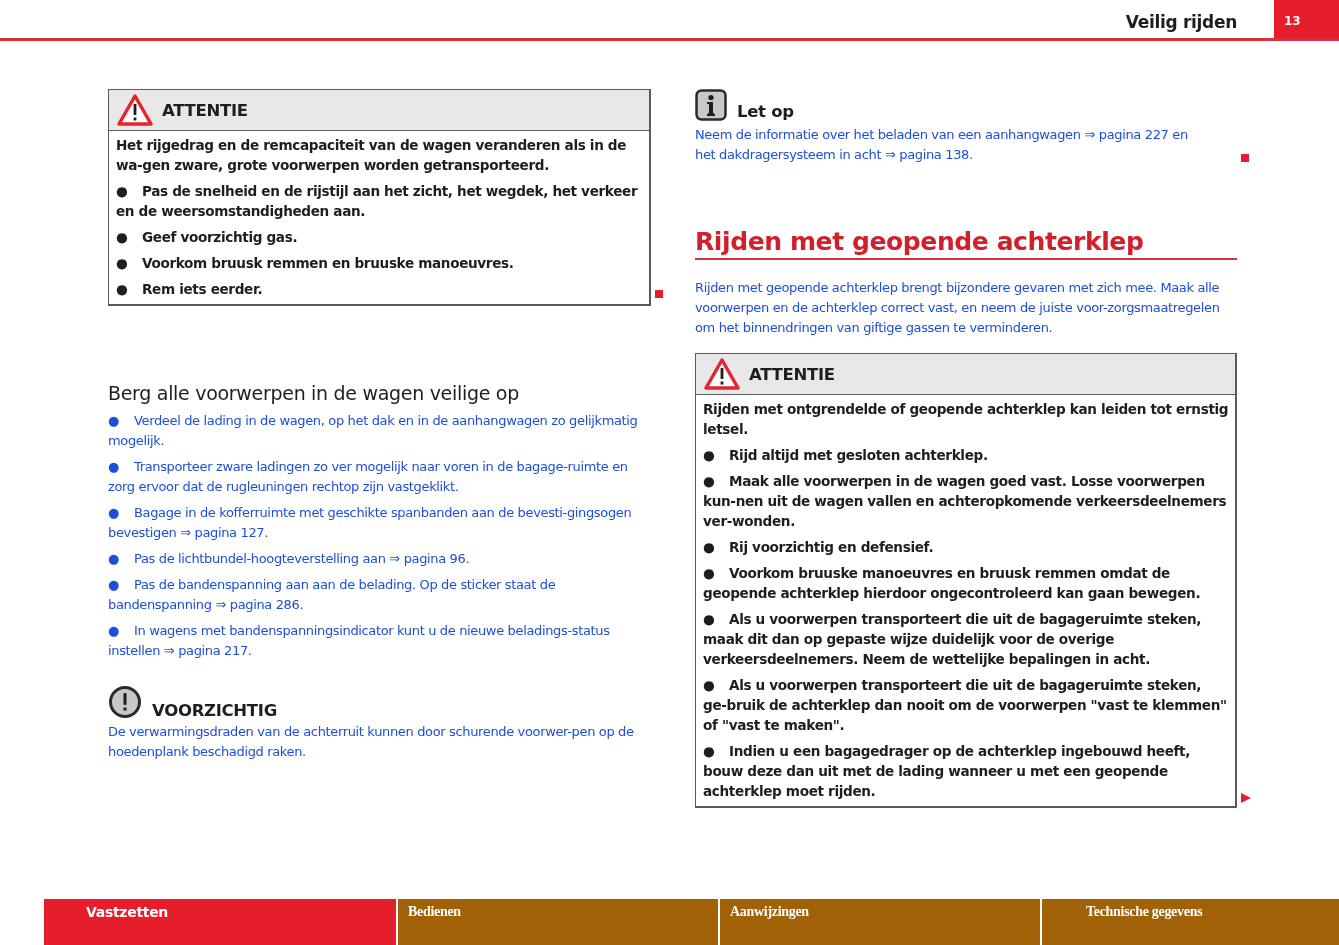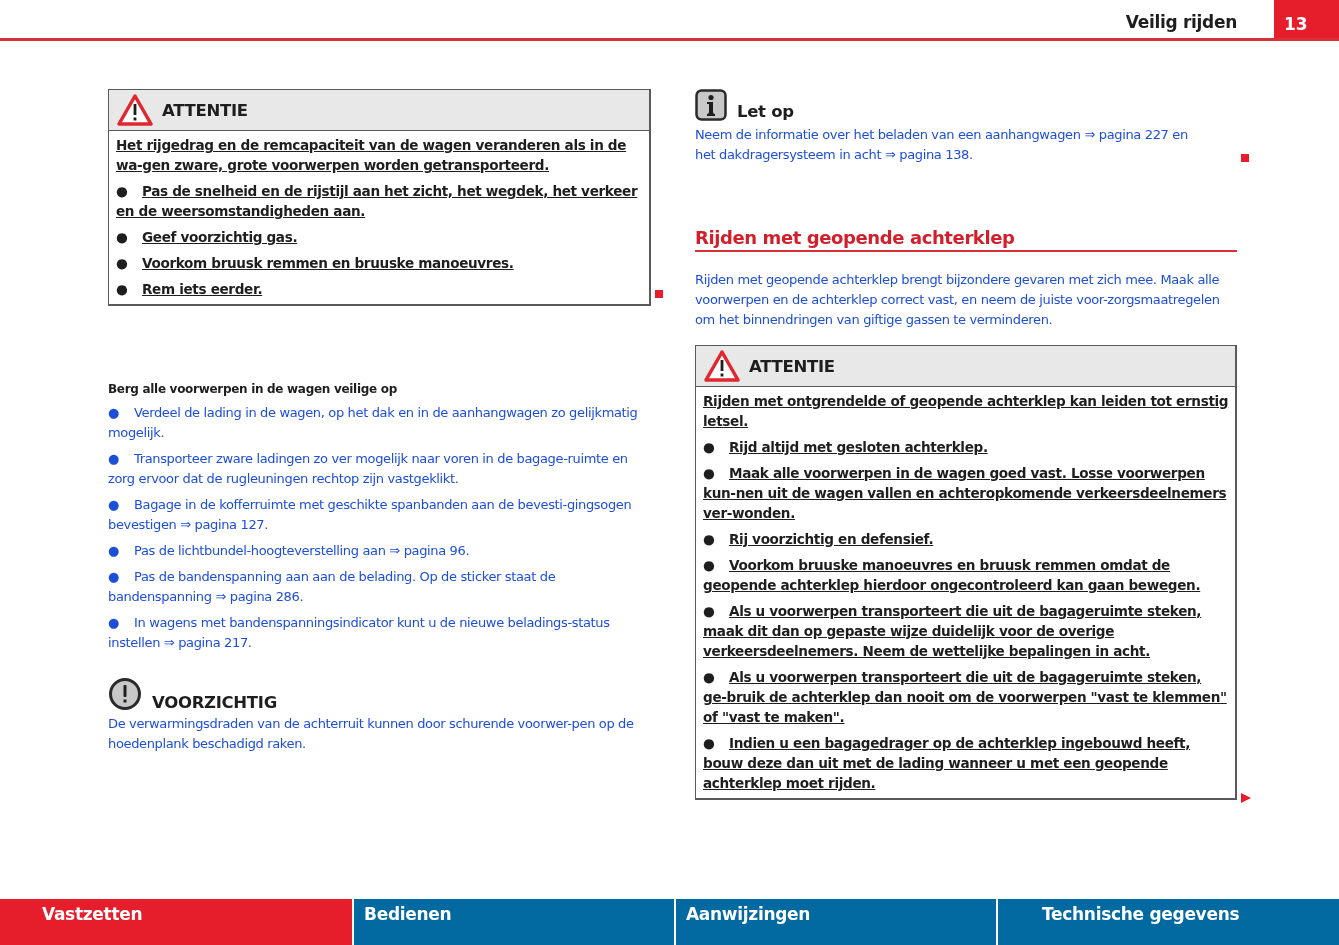--- a/index.html
+++ b/index.html
@@ -1,49 +1,49 @@
 <!DOCTYPE html>
 <html><head>
   <meta charset="utf-8">
   <style>
     * { box-sizing: border-box; margin: 0; padding: 0; }
     html, body { width: 1339px; height: 945px; background: #ffffff; overflow: hidden; }
     body { position: relative; font-family: "DejaVu Sans", sans-serif; color: #1e1e1e; }
 
     .top-rule { position: absolute; left: 0; top: 38px; width: 1339px; height: 3px; background: #d8303a; }
     .header-title { position: absolute; right: 102px; top: 12px; font-family: "DejaVu Sans", sans-serif; font-weight: bold; font-size: 17px; color: #1e1e1e; letter-spacing: -0.3px; }
-    .page-number { position: absolute; left: 1274px; top: 0; width: 65px; height: 41px; background: #e61e2b; color: #fff; font-weight: bold; font-size: 17px; padding-left: 10px; padding-top: 14px; }
+    .page-number { position: absolute; left: 1274px; top: 0; width: 65px; height: 41px; background: #e61e2b; color: #fff; font-weight: bold; font-size: 12px; padding-left: 10px; padding-top: 14px; }
 
     .col-left { position: absolute; left: 108px; top: 89px; width: 543px; }
     .col-right { position: absolute; left: 695px; top: 89px; width: 542px; }
 
     
     .warn-box { border: 1px solid #5a5a5a; border-bottom-width: 2px; border-right-width: 2px; }
     .warn-head { background: #e8e8e8; height: 41px; border-bottom: 1px solid #5a5a5a; display: flex; align-items: center; padding-left: 7px; }
     .warn-head svg { width: 38px; height: 34px; }
     .warn-head .title { font-weight: bold; font-size: 16.5px; margin-left: 8px; letter-spacing: -0.3px; }
-    .warn-body { padding: 4px 6px 4px 7px; font-weight: bold; font-size: 13.6px; line-height: 20px; letter-spacing: -0.35px; text-decoration: underline; }
+    .warn-body { padding: 4px 6px 4px 7px; font-weight: bold; font-size: 13.6px; line-height: 20px; letter-spacing: -0.35px; }
     .warn-body p { margin-bottom: 6px; }
     .warn-body p:last-child { margin-bottom: 1px; }
     .bullet { display: inline-block; width: 26px; }
 
     .end-square { position: absolute; width: 8px; height: 8px; background: #e61e2b; }
 
-    .section-title { color: #d21f2c; font-weight: bold; font-size: 18px; letter-spacing: -0.4px; padding-bottom: 2px; border-bottom: 2px solid #d8303a; }
+    .section-title { color: #d21f2c; font-weight: bold; font-size: 25px; letter-spacing: -0.4px; padding-bottom: 2px; border-bottom: 2px solid #d8303a; }
 
-    .subhead { font-weight: bold; font-size: 12px; letter-spacing: -0.3px; }
+    .subhead { font-weight: normal; font-size: 19px; letter-spacing: -0.3px; }
     .body-text { font-size: 13px; line-height: 20px; letter-spacing: -0.35px; color: #1d4ed8; }
     .body-text p { margin-bottom: 6px; }
 
     .note-head { display: flex; align-items: center; }
     .note-head .title { font-weight: bold; font-size: 16.5px; letter-spacing: -0.3px; margin-left: 10px; }
 
-    .footer-tab { position: absolute; top: 899px; height: 46px; padding-left: 10px; padding-top: 5px; color: #fff; font-weight: bold; font-size: 17px; letter-spacing: -0.3px; }
+    .footer-tab { position: absolute; top: 899px; height: 46px; padding-left: 10px; padding-top: 5px; color: #fff; font-weight: bold; font-size: 14px; letter-spacing: -0.3px; margin-left: 44px; }
     .tab-active { background: #e61e2b; }
-    .tab-inactive { background: #0369a1; }
+    .tab-inactive { background: #a16207; font-family: Liberation Serif, serif; }
   </style>
 </head>
 <body>
 
 <div class="header-title">Veilig rijden</div>
 <div class="page-number">13</div>
 <div class="top-rule"></div>
 
 <div class="col-left">
 

